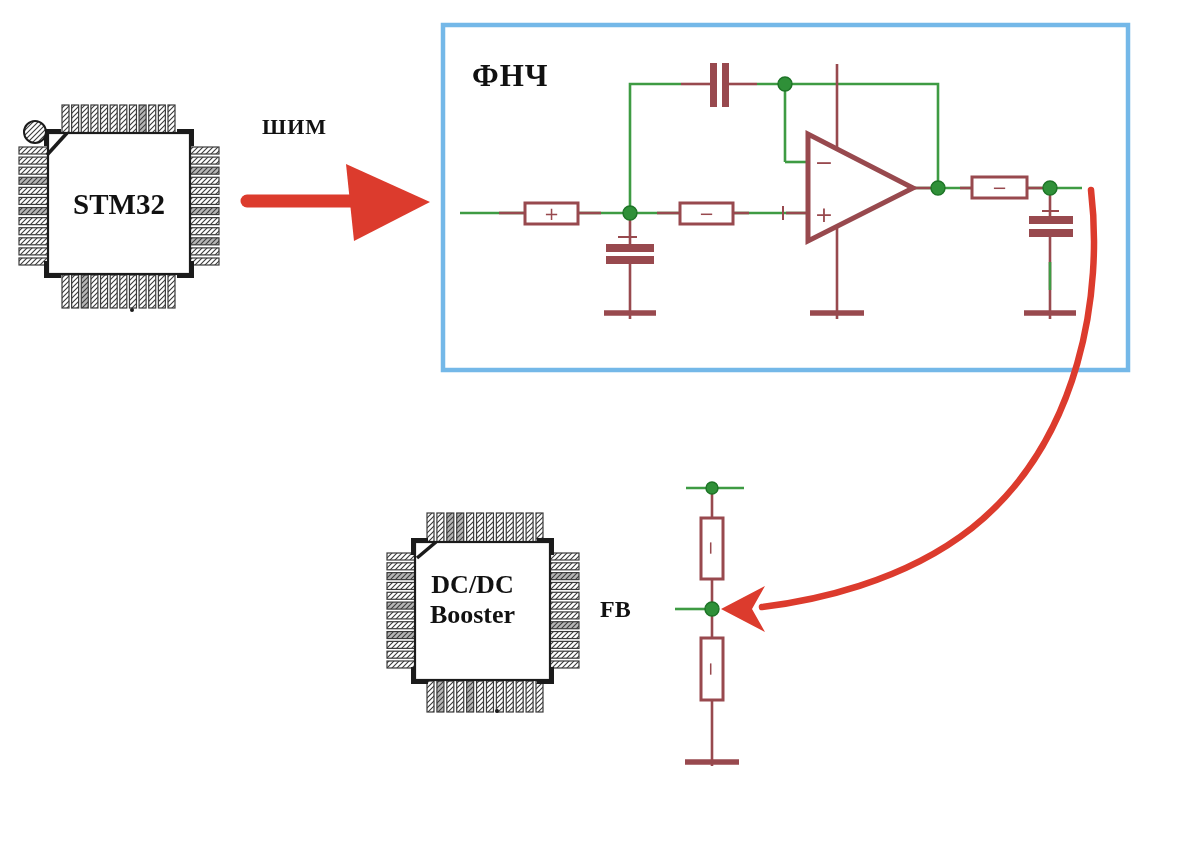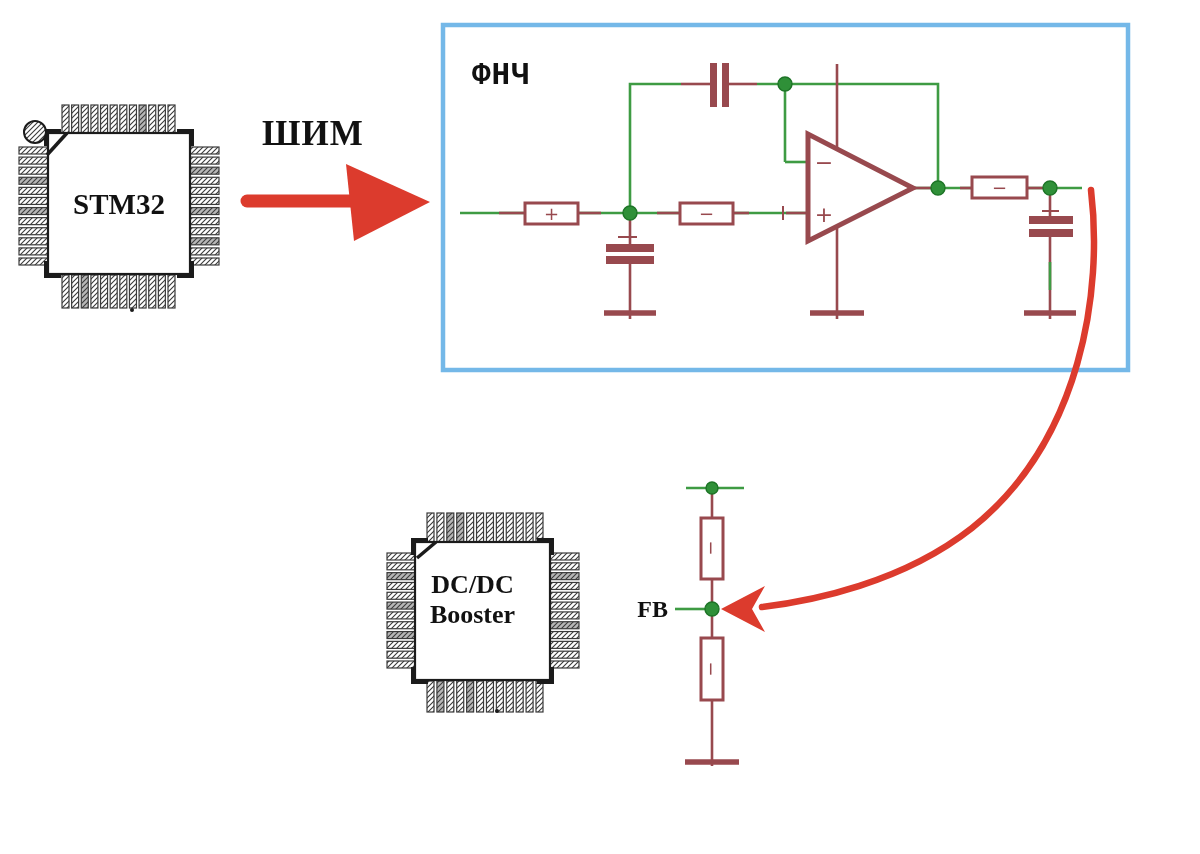--- a/index.html
+++ b/index.html
@@ -254,21 +254,21 @@
       <circle class="j" cx="712" cy="488" r="6"></circle>
       <circle class="j" cx="712" cy="609" r="7"></circle>
     </g>
 
     <g>
       <path class="redline" stroke-width="6.5" stroke-linecap="round" d="M1091,190 C1103,290 1082,440 972,528 C902,583 812,601 762,607"></path>
       <polygon class="redfill" points="721,609 765,586 752,609 765,632"></polygon>
     </g>
   </svg>
 
-  <div class="label" style="left:262px;top:114px;font-size:35px;letter-spacing:1px;">ШИМ</div>
-  <div class="label" style="left:472px;top:58px;font-size:31px;letter-spacing:1px;font-family:Liberation Mono, monospace;">ФНЧ</div>
+  <div class="label" style="left:262px;top:114px;font-size:22px;letter-spacing:1px;">ШИМ</div>
+  <div class="label" style="left:472px;top:58px;font-size:31px;letter-spacing:1px;">ФНЧ</div>
   <div class="label center" style="left:48px;top:188px;width:142px;font-size:29px;">STM32</div>
   <div class="label center" style="left:415px;top:570px;width:115px;font-size:26px;line-height:30px;">
     <div>DC/DC</div>
     <div>Booster</div>
   </div>
-  <div class="label" style="left:600px;top:596px;width:68px;text-align:right;font-size:24px;">FB</div>
+  <div class="label" style="left:600px;top:596px;width:68px;font-size:24px;">FB</div>
 </div>
 
 </body></html>

